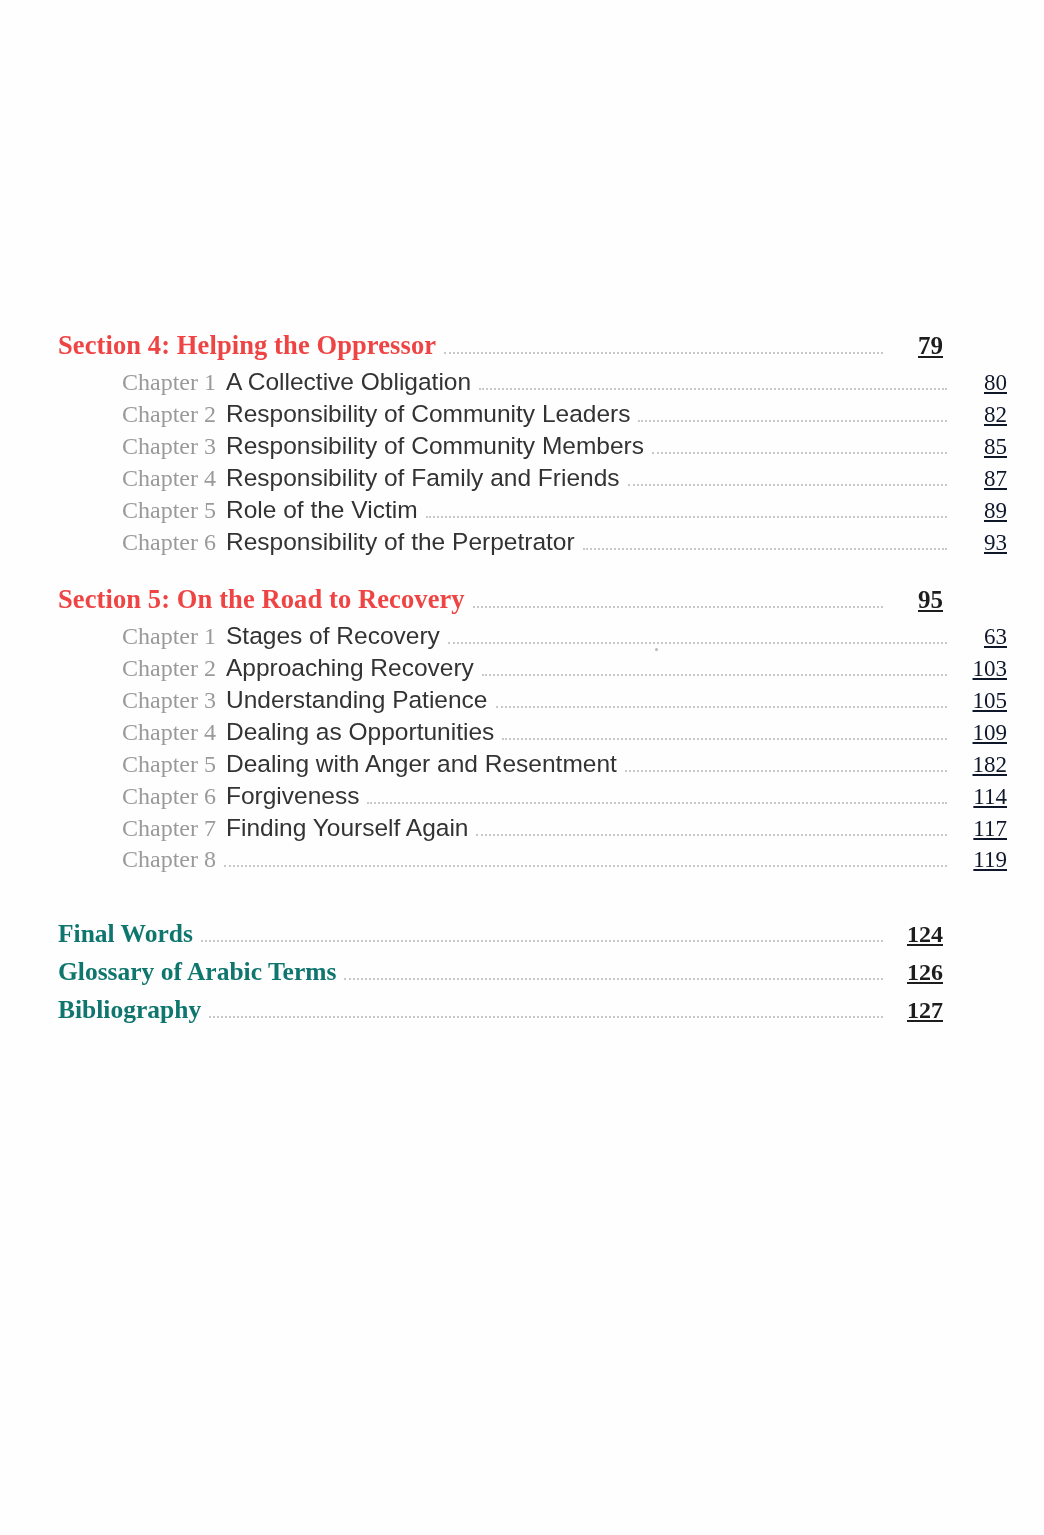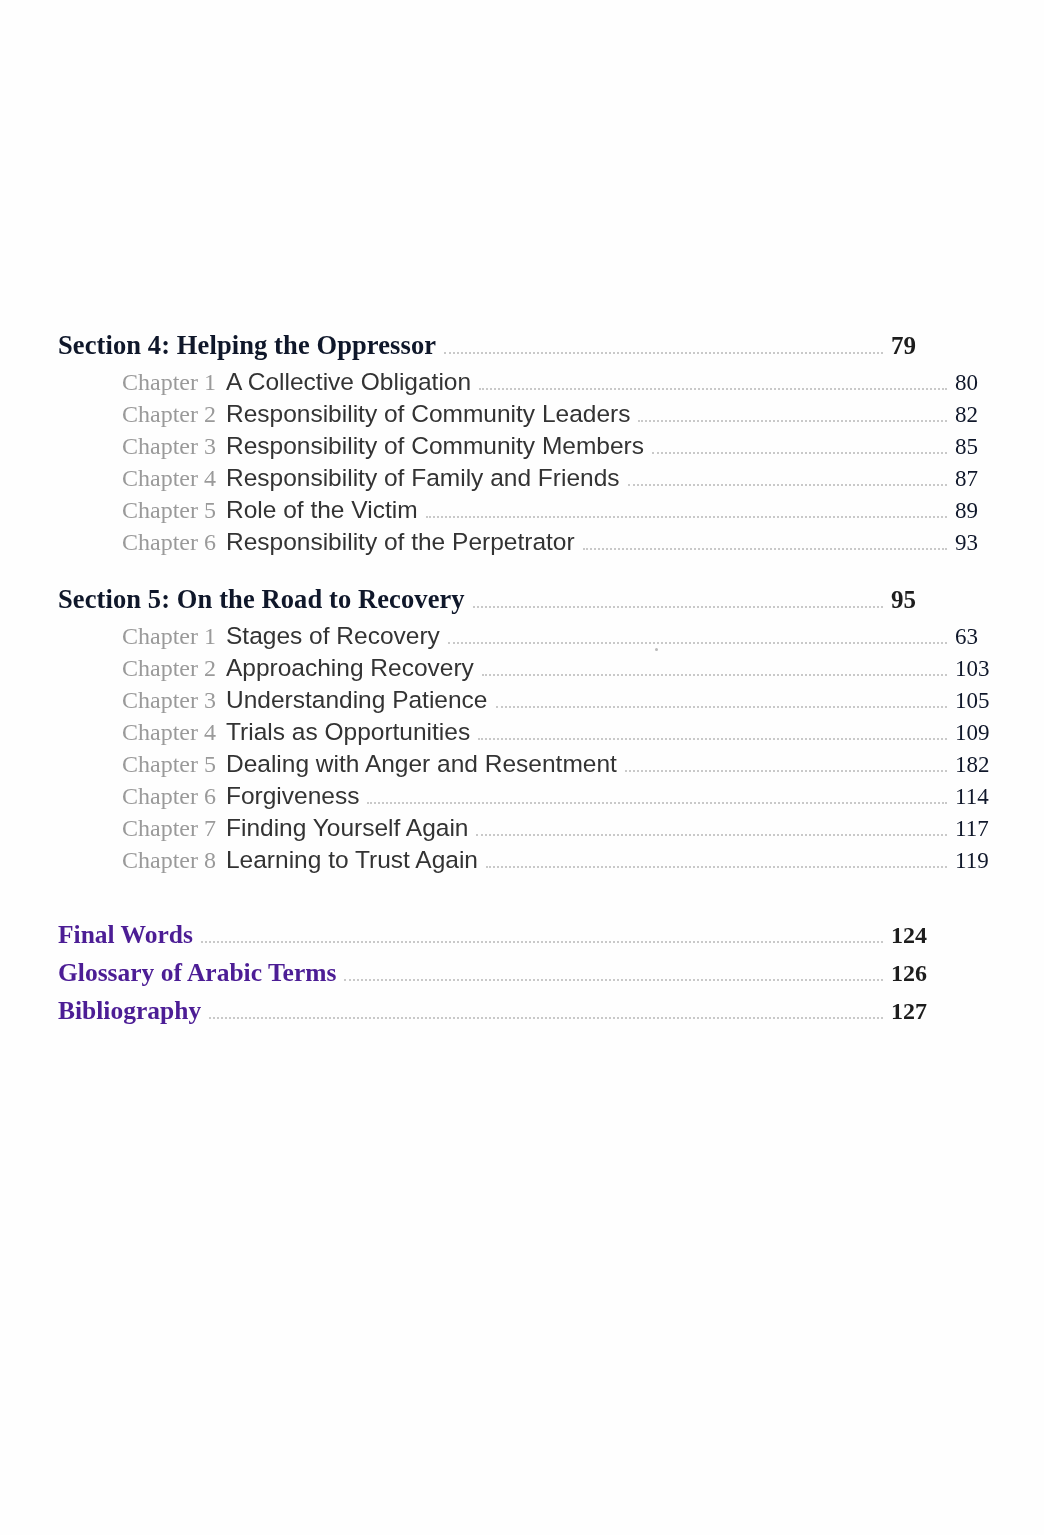--- a/index.html
+++ b/index.html
@@ -47,34 +47,35 @@
   .leader {
     flex: 1 1 auto;
     border-bottom: 2px dotted #c9c9c9;
     margin: 0 8px 6px 8px;
     min-width: 14px;
     height: 0;
   }
 
   .pageno {
     flex: 0 0 auto;
-    text-align: left;
+    text-align: right;
     min-width: 52px;
+    text-decoration: underline;
   }
 
   
   .section-row {
     margin-bottom: 6px;
   }
   .section-row .title {
     font-family: "Liberation Serif", serif;
     font-weight: bold;
     font-size: 26.5px;
     letter-spacing: 0.1px;
-    color: #0f172a;
+    color: #ef4444;
   }
   .section-row .pageno {
     font-weight: bold;
     font-size: 25px;
     color: #1d1d1d;
     padding-bottom: 2px;
   }
   .section-row .leader {
     margin-bottom: 7px;
   }
@@ -107,21 +108,21 @@
   
   .backmatter {
     margin-top: 44px;
   }
   .back-row {
     margin-bottom: 7px;
   }
   .back-row .title {
     font-weight: bold;
     font-size: 25.5px;
-    color: #4c1d95;
+    color: #0f766e;
   }
   .back-row .pageno {
     font-weight: bold;
     font-size: 24px;
     color: #1d1d1d;
     padding-bottom: 2px;
   }
   .back-row .leader {
     margin-bottom: 7px;
   }
@@ -216,21 +217,21 @@
 
       <div class="toc-row chapter-row">
         <span class="chap-label">Chapter 3</span>
         <span class="chap-title">Understanding Patience</span>
         <span class="leader"></span>
         <span class="pageno">105</span>
       </div>
 
       <div class="toc-row chapter-row">
         <span class="chap-label">Chapter 4</span>
-        <span class="chap-title">Trials as Opportunities</span>
+        <span class="chap-title">Dealing as Opportunities</span>
         <span class="leader"></span>
         <span class="pageno">109</span>
       </div>
 
       <div class="toc-row chapter-row">
         <span class="chap-label">Chapter 5</span>
         <span class="chap-title">Dealing with Anger and Resentment</span>
         <span class="leader"></span>
         <span class="pageno">182</span>
       </div>
@@ -244,21 +245,20 @@
 
       <div class="toc-row chapter-row">
         <span class="chap-label">Chapter 7</span>
         <span class="chap-title">Finding Yourself Again</span>
         <span class="leader"></span>
         <span class="pageno">117</span>
       </div>
 
       <div class="toc-row chapter-row">
         <span class="chap-label">Chapter 8</span>
-        <span class="chap-title">Learning to Trust Again</span>
         <span class="leader"></span>
         <span class="pageno">119</span>
       </div>
     </div>
 
     <div class="backmatter">
       <div class="toc-row back-row">
         <span class="title">Final Words</span>
         <span class="leader"></span>
         <span class="pageno">124</span>

